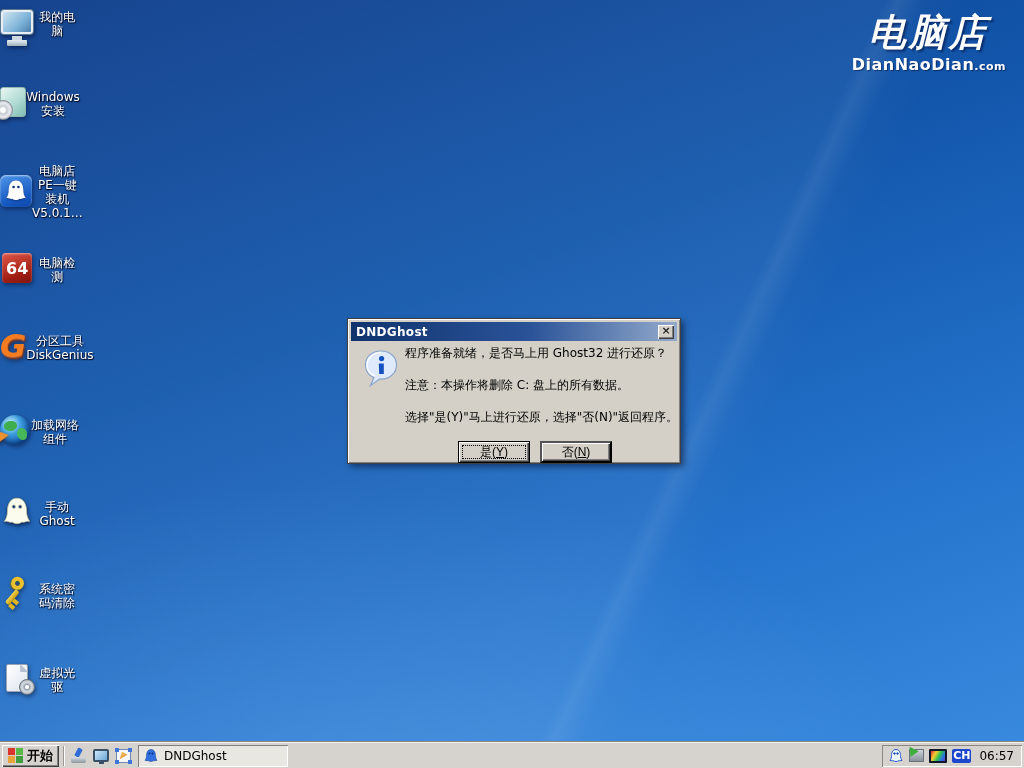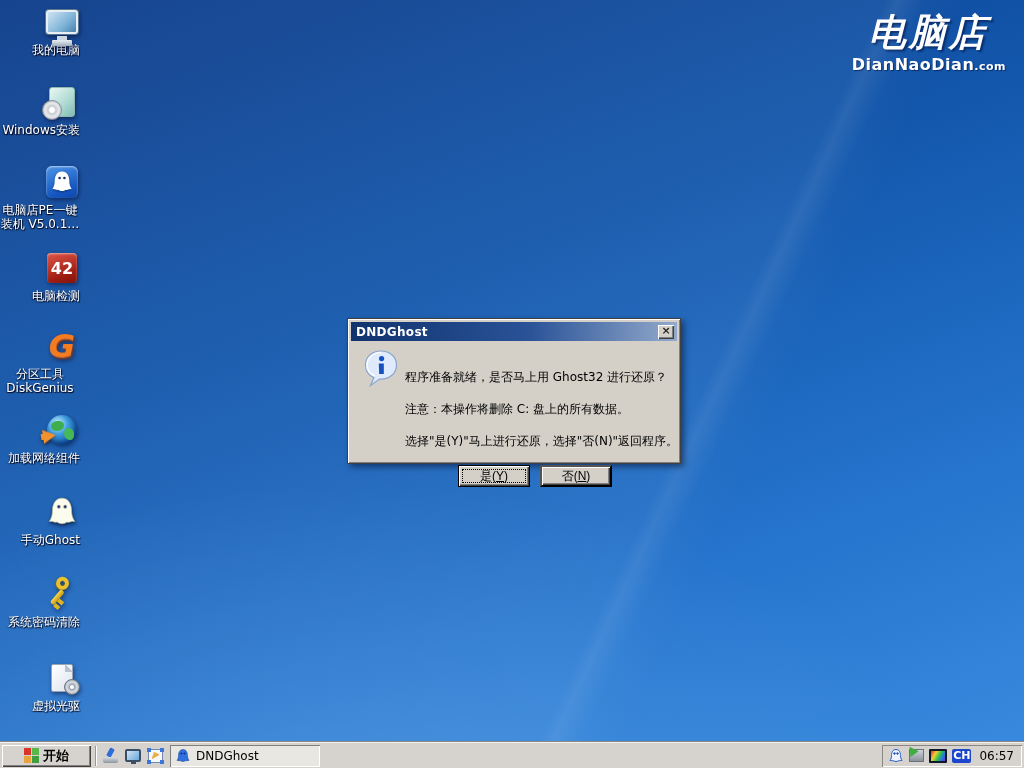--- a/index.html
+++ b/index.html
@@ -17,22 +17,22 @@
 
   
   .brand { position:absolute; top:14px; right:18px; text-align:center; color:#fff; }
   .brand-title { font-size:37px; font-weight:bold; font-style:italic; letter-spacing:3px;
     text-shadow:2px 2px 2px rgba(0,0,40,.45); line-height:1.05; }
   .brand-sub { font-size:16px; font-weight:bold; letter-spacing:.5px; margin-top:2px;
     text-shadow:1px 1px 1px rgba(0,0,40,.5); }
   .brand-sub .tld { font-size:11px; font-weight:bold;margin-top:36px; }
 
   
-  .dicon { position:absolute; left:0; width:80px; display:flex; flex-direction:column;
-    align-items:flex-end; cursor:default; }
+  .dicon { position:absolute; left:0; width:80px; display:flex; flex-direction:row;
+    align-items:center; cursor:default; }
   .dicon .art { width:36px; height:36px; display:flex; align-items:center; justify-content:center;
     position:relative; margin-bottom:3px; filter:drop-shadow(1px 2px 2px rgba(0,0,30,.45)); }
   .dicon .lbl { color:#fff; font-size:12px; line-height:14px; text-align:center;
     text-shadow:1px 1px 1px rgba(0,0,20,.95), -1px 1px 1px rgba(0,0,20,.5); max-width:80px; }
 
   
   .monitor { width:32px; height:24px; background:linear-gradient(135deg,#cfe4f2,#7fb4d8 60%,#4a7fae);
     border:2px solid #e8eef4; border-radius:3px; box-shadow:0 0 0 1px #5a788e; position:relative; }
   .monitor::after { content:""; position:absolute; left:9px; top:24px; width:10px; height:4px; background:#cdd8e2; }
   .monitor::before { content:""; position:absolute; left:4px; top:25px; width:20px; height:6px;
@@ -88,36 +88,36 @@
   .dialog { position:absolute; left:347px; top:318px; width:334px; height:146px;
     background:#d4d0c8; border:1px solid #404040;
     box-shadow:inset 1px 1px 0 #ffffff, inset -1px -1px 0 #808080, 3px 3px 6px rgba(0,0,20,.45);
     padding:3px; }
   .titlebar { height:19px; display:flex; align-items:center; justify-content:space-between;
     background:linear-gradient(90deg,#10336e 0%,#2a5398 55%,#93aacb 100%); padding:0 3px 0 5px; }
   .titlebar .t { color:#fff; font-weight:bold; font-size:12px; letter-spacing:.3px; }
   .closebtn { width:16px; height:14px; background:#d4d0c8; color:#222; font-size:11px; line-height:12px;
     text-align:center; font-weight:bold;
     box-shadow:inset 1px 1px 0 #fff, inset -1px -1px 0 #404040, inset -2px -2px 0 #808080; cursor:default; }
-  .dlg-body { position:relative; padding:28px 12px 0 54px; }
+  .dlg-body { position:relative; padding:4px 12px 0 54px; }
   .info-icon { position:absolute; left:12px; top:8px; }
   .dlg-line { font-size:12px; color:#000; margin-bottom:15px; white-space:nowrap; }
   .btnrow { display:flex; justify-content:center; gap:10px; margin-top:3px; }
   .btn { width:72px; height:22px; background:#d4d0c8; font-size:12px; color:#000;
     display:flex; align-items:center; justify-content:center; position:relative;
     box-shadow:inset 1px 1px 0 #fff, inset -1px -1px 0 #404040, inset -2px -2px 0 #808080; cursor:default; }
   .btn.default { border:1px solid #000; }
   .btn.default::after { content:""; position:absolute; left:3px; top:3px; right:3px; bottom:3px;
     border:1px dotted #000; }
   .btn .u { text-decoration:underline; }
 
   
   .taskbar { position:absolute; left:0; bottom:0; width:1024px; height:26px; background:#d6d3ce;
     border-top:1px solid #f4f2ee; box-shadow:0 -1px 0 #8a8880; display:flex; align-items:center; padding:0 2px; }
-  .startbtn { height:22px; display:flex; align-items:center; gap:4px; padding:0 22px; background:#d6d3ce;
+  .startbtn { height:22px; display:flex; align-items:center; gap:4px; padding:0 6px; background:#d6d3ce;
     box-shadow:inset 1px 1px 0 #fff, inset -1px -1px 0 #404040, inset -2px -2px 0 #808080; cursor:default; }
   .startbtn .flag { display:grid; grid-template-columns:7px 7px; grid-template-rows:7px 7px; gap:1px; }
   .startbtn .flag i { display:block; }
   .startbtn .lbl { font-weight:bold; font-size:13px; color:#000; }
   .tb-sep { width:1px; height:20px; margin:0 4px; background:#9a988f; box-shadow:1px 0 0 #fff; }
   .qlbtn { width:22px; height:22px; display:flex; align-items:center; justify-content:center; cursor:default; }
   .taskbtn { height:22px; width:150px; margin-left:4px; display:flex; align-items:center; gap:5px; padding:0 5px;
     background:#e9e7e1;
     box-shadow:inset 1px 1px 0 #808080, inset -1px -1px 0 #fff; cursor:default; }
   .taskbtn .lbl { font-size:12px; color:#000; }
@@ -189,21 +189,21 @@
           <svg class="ghost-art" width="26" height="26" viewBox="0 0 32 32" fill="#ffffff">
             <use href="#ghost"></use>
           </svg>
         </span>
     </span>
     <span class="lbl">电脑店PE一键装机 V5.0.1…</span>
   </div>
 
   <div class="dicon" style="top:250px">
     <span class="art">
-        <span class="redsq">42</span>
+        <span class="redsq">64</span>
       </span>
     <span class="lbl">电脑检测</span>
   </div>
 
   <div class="dicon" style="top:328px">
     <span class="art">
         <span class="gglyph">G</span>
       </span>
     <span class="lbl">分区工具 DiskGenius</span>
   </div>

